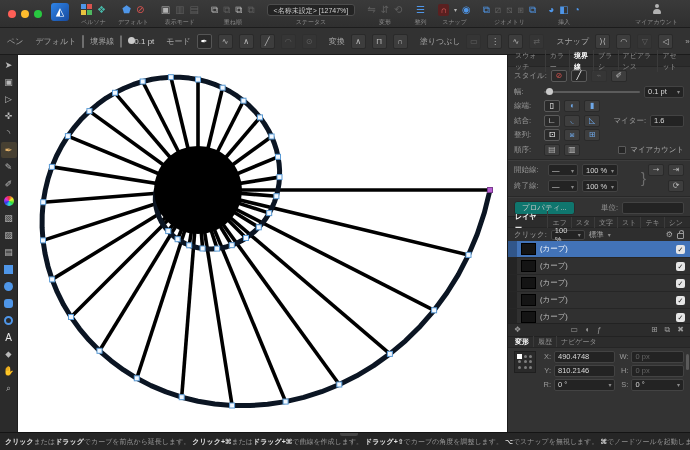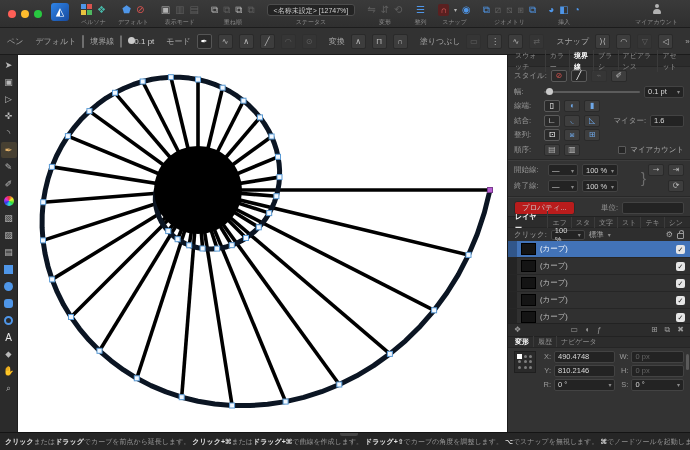--- a/index.html
+++ b/index.html
@@ -73,21 +73,21 @@
   .sbtn.gray{color:#b5b5b5}
   .sbtn.on{background:#2a2a2a;border-color:#5a5a5a;color:#fff}
   .pin{background:#232323;border:1px solid #434343;border-radius:2px;color:#d8d8d8;
       padding:0 3px;height:12px;display:flex;align-items:center;gap:2px}
   .pin .dd{color:#8a8a8a;font-size:6px;margin-left:auto}
   .pin.dis{color:#666}
   .pslider{flex:1;height:2px;background:#5c5c5c;border-radius:1px;position:relative}
   .pslider i{position:absolute;top:-3px;left:2px;width:7px;height:7px;border-radius:50%;background:#cbcbcb}
   .psep{height:1px;background:#282828;box-shadow:0 1px 0 #3d3d3d;margin:2px 0;flex:none}
   .chk{width:8px;height:8px;border:1px solid #5a5a5a;background:#262626;border-radius:1px;flex:none}
-  .pbtn{background:#b91c1c;border:1px solid #2a2a2a;border-radius:3px;padding:1px 7px;color:#c9c9c9;flex:none}
+  .pbtn{background:#0f766e;border:1px solid #2a2a2a;border-radius:3px;padding:1px 7px;color:#c9c9c9;flex:none}
   .arrsec{position:relative;flex:none}
   .brace{position:absolute;right:44px;top:8px;color:#6e6e6e;font-size:15px;line-height:15px}
   
   .llist{flex:1;overflow:hidden;background:#fdba74}
   .lrow{height:17px;display:flex;align-items:center;gap:4px;background:#303030;
       border-bottom:1px solid #262626;padding-right:5px}
   .lrow.sel{background:#4273b8}
   .lrow.sel .lname{color:#fff}
   .lstrip{width:9px;align-self:stretch;background:rgba(0,0,0,.25);flex:none}
   .lthumb{width:15px;height:12px;background:#141414;border:1px solid #000;flex:none}

